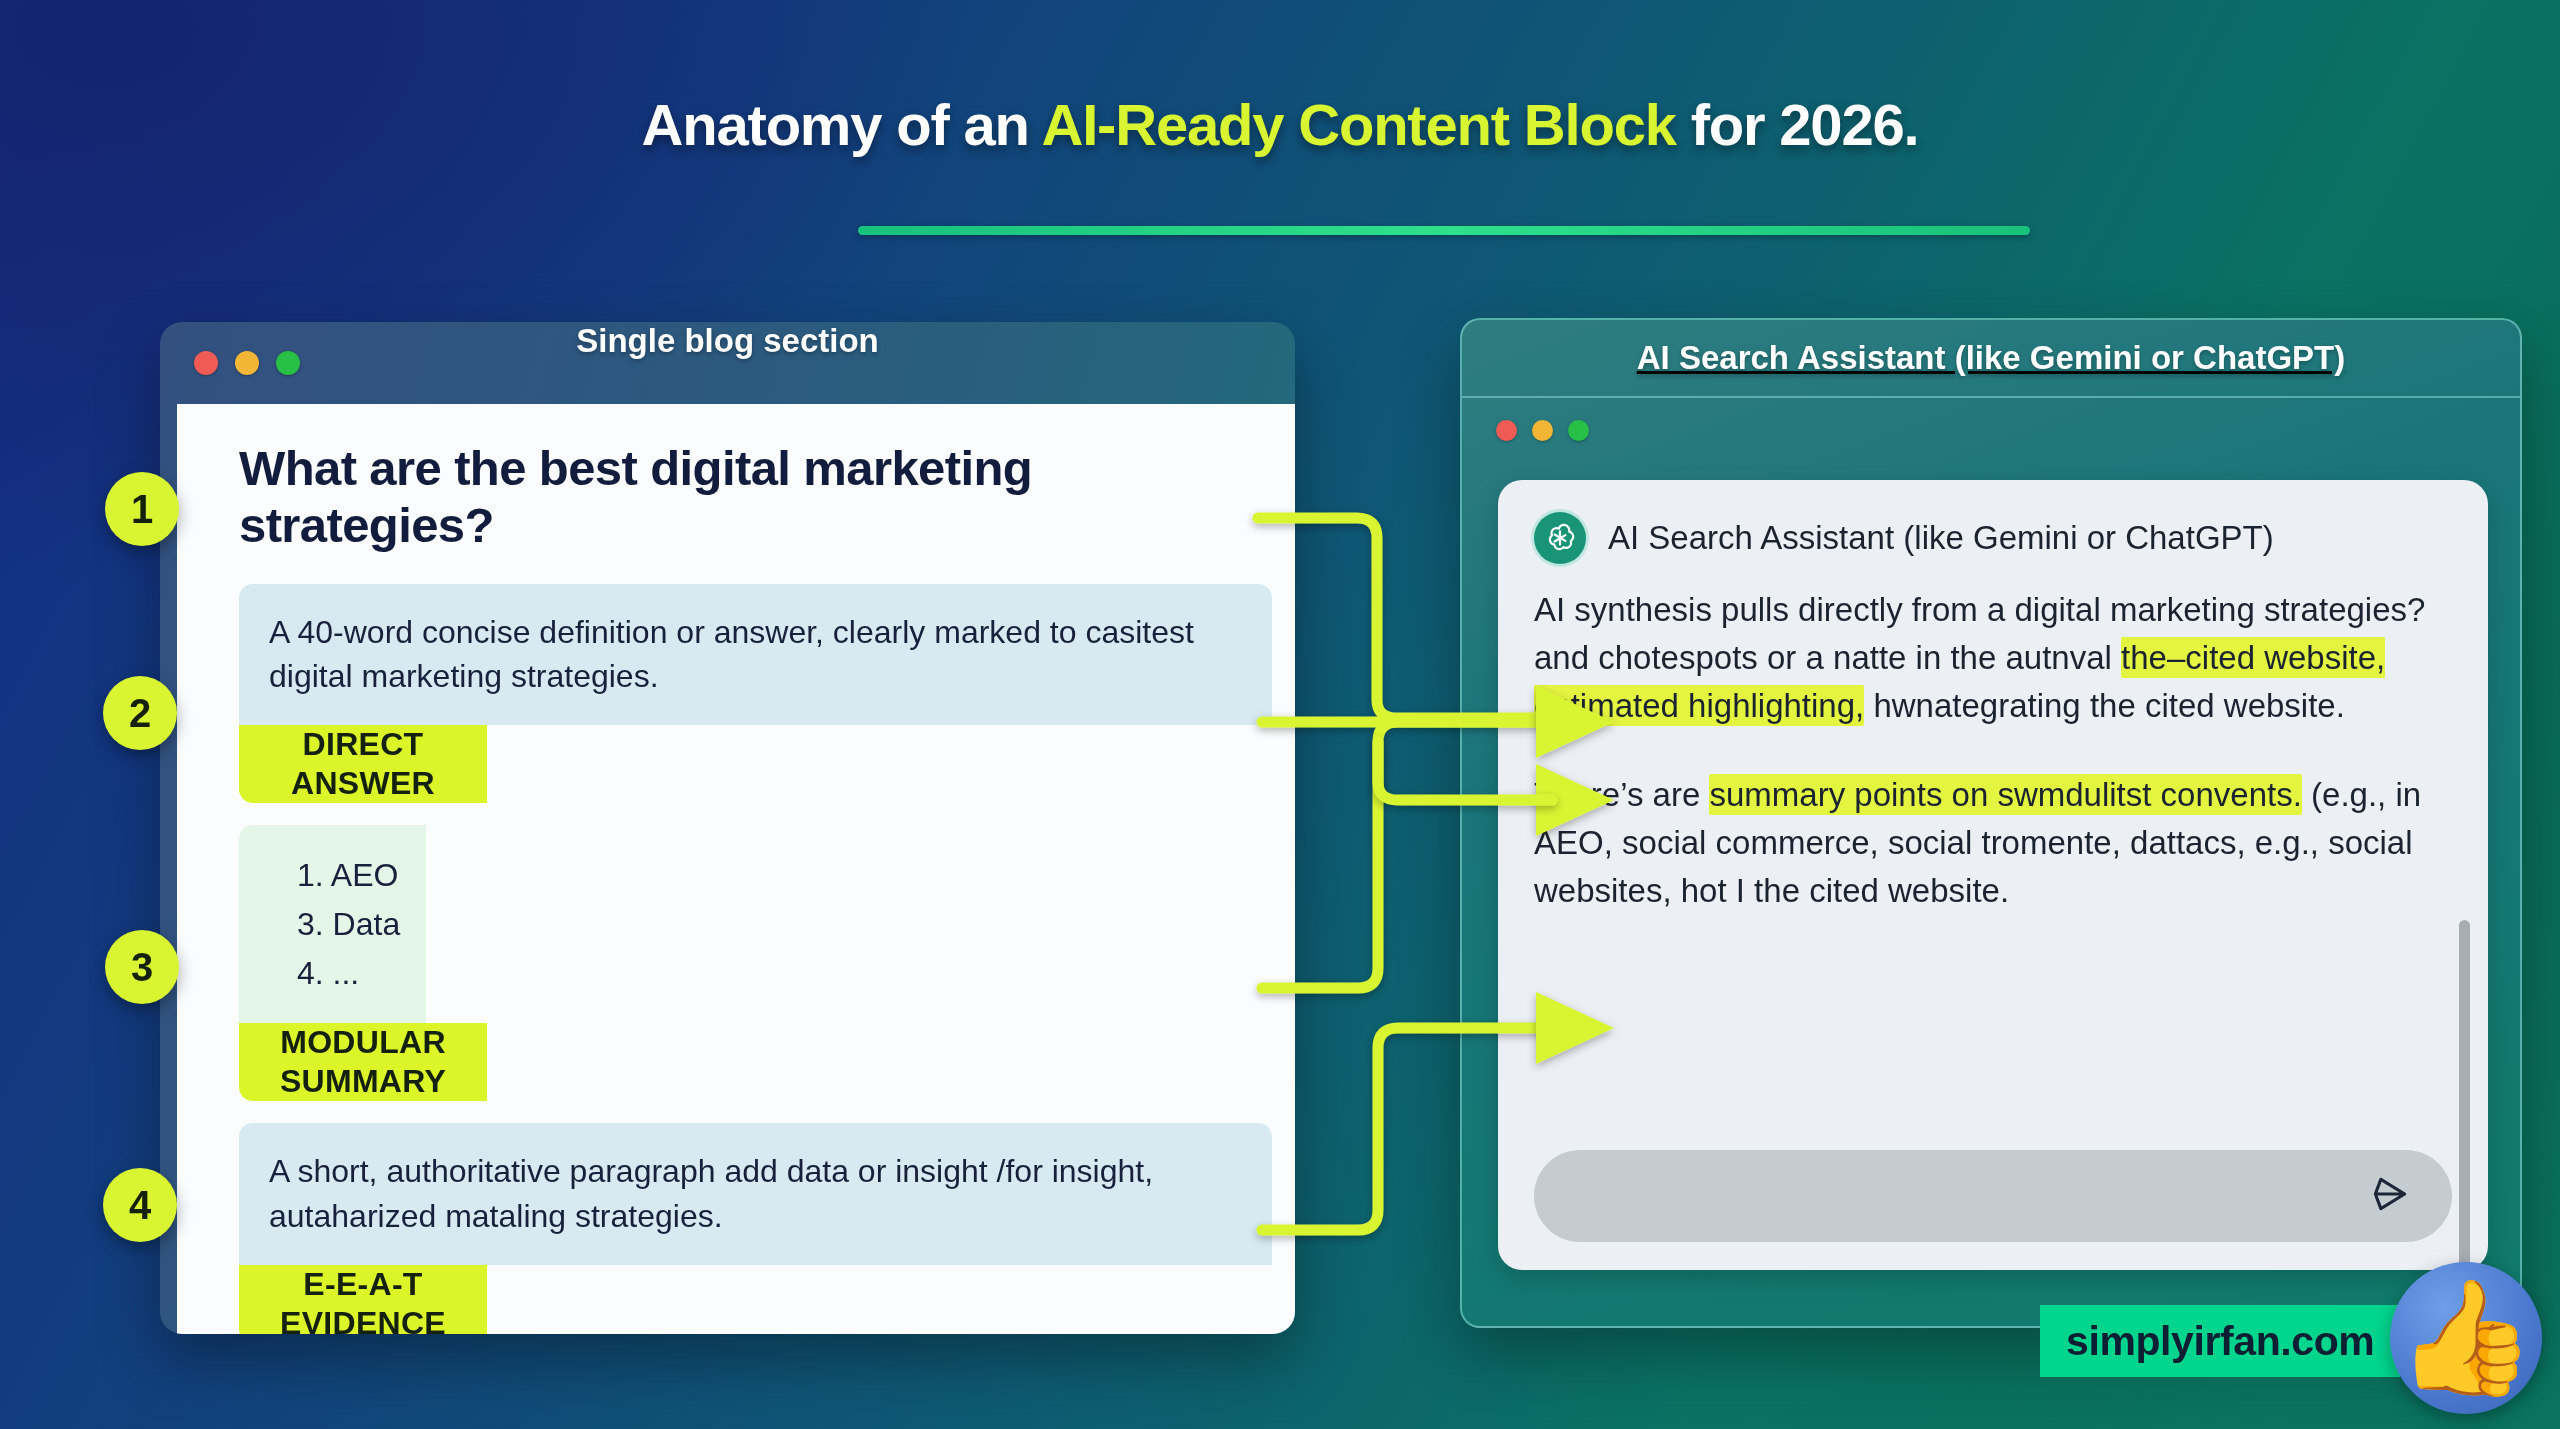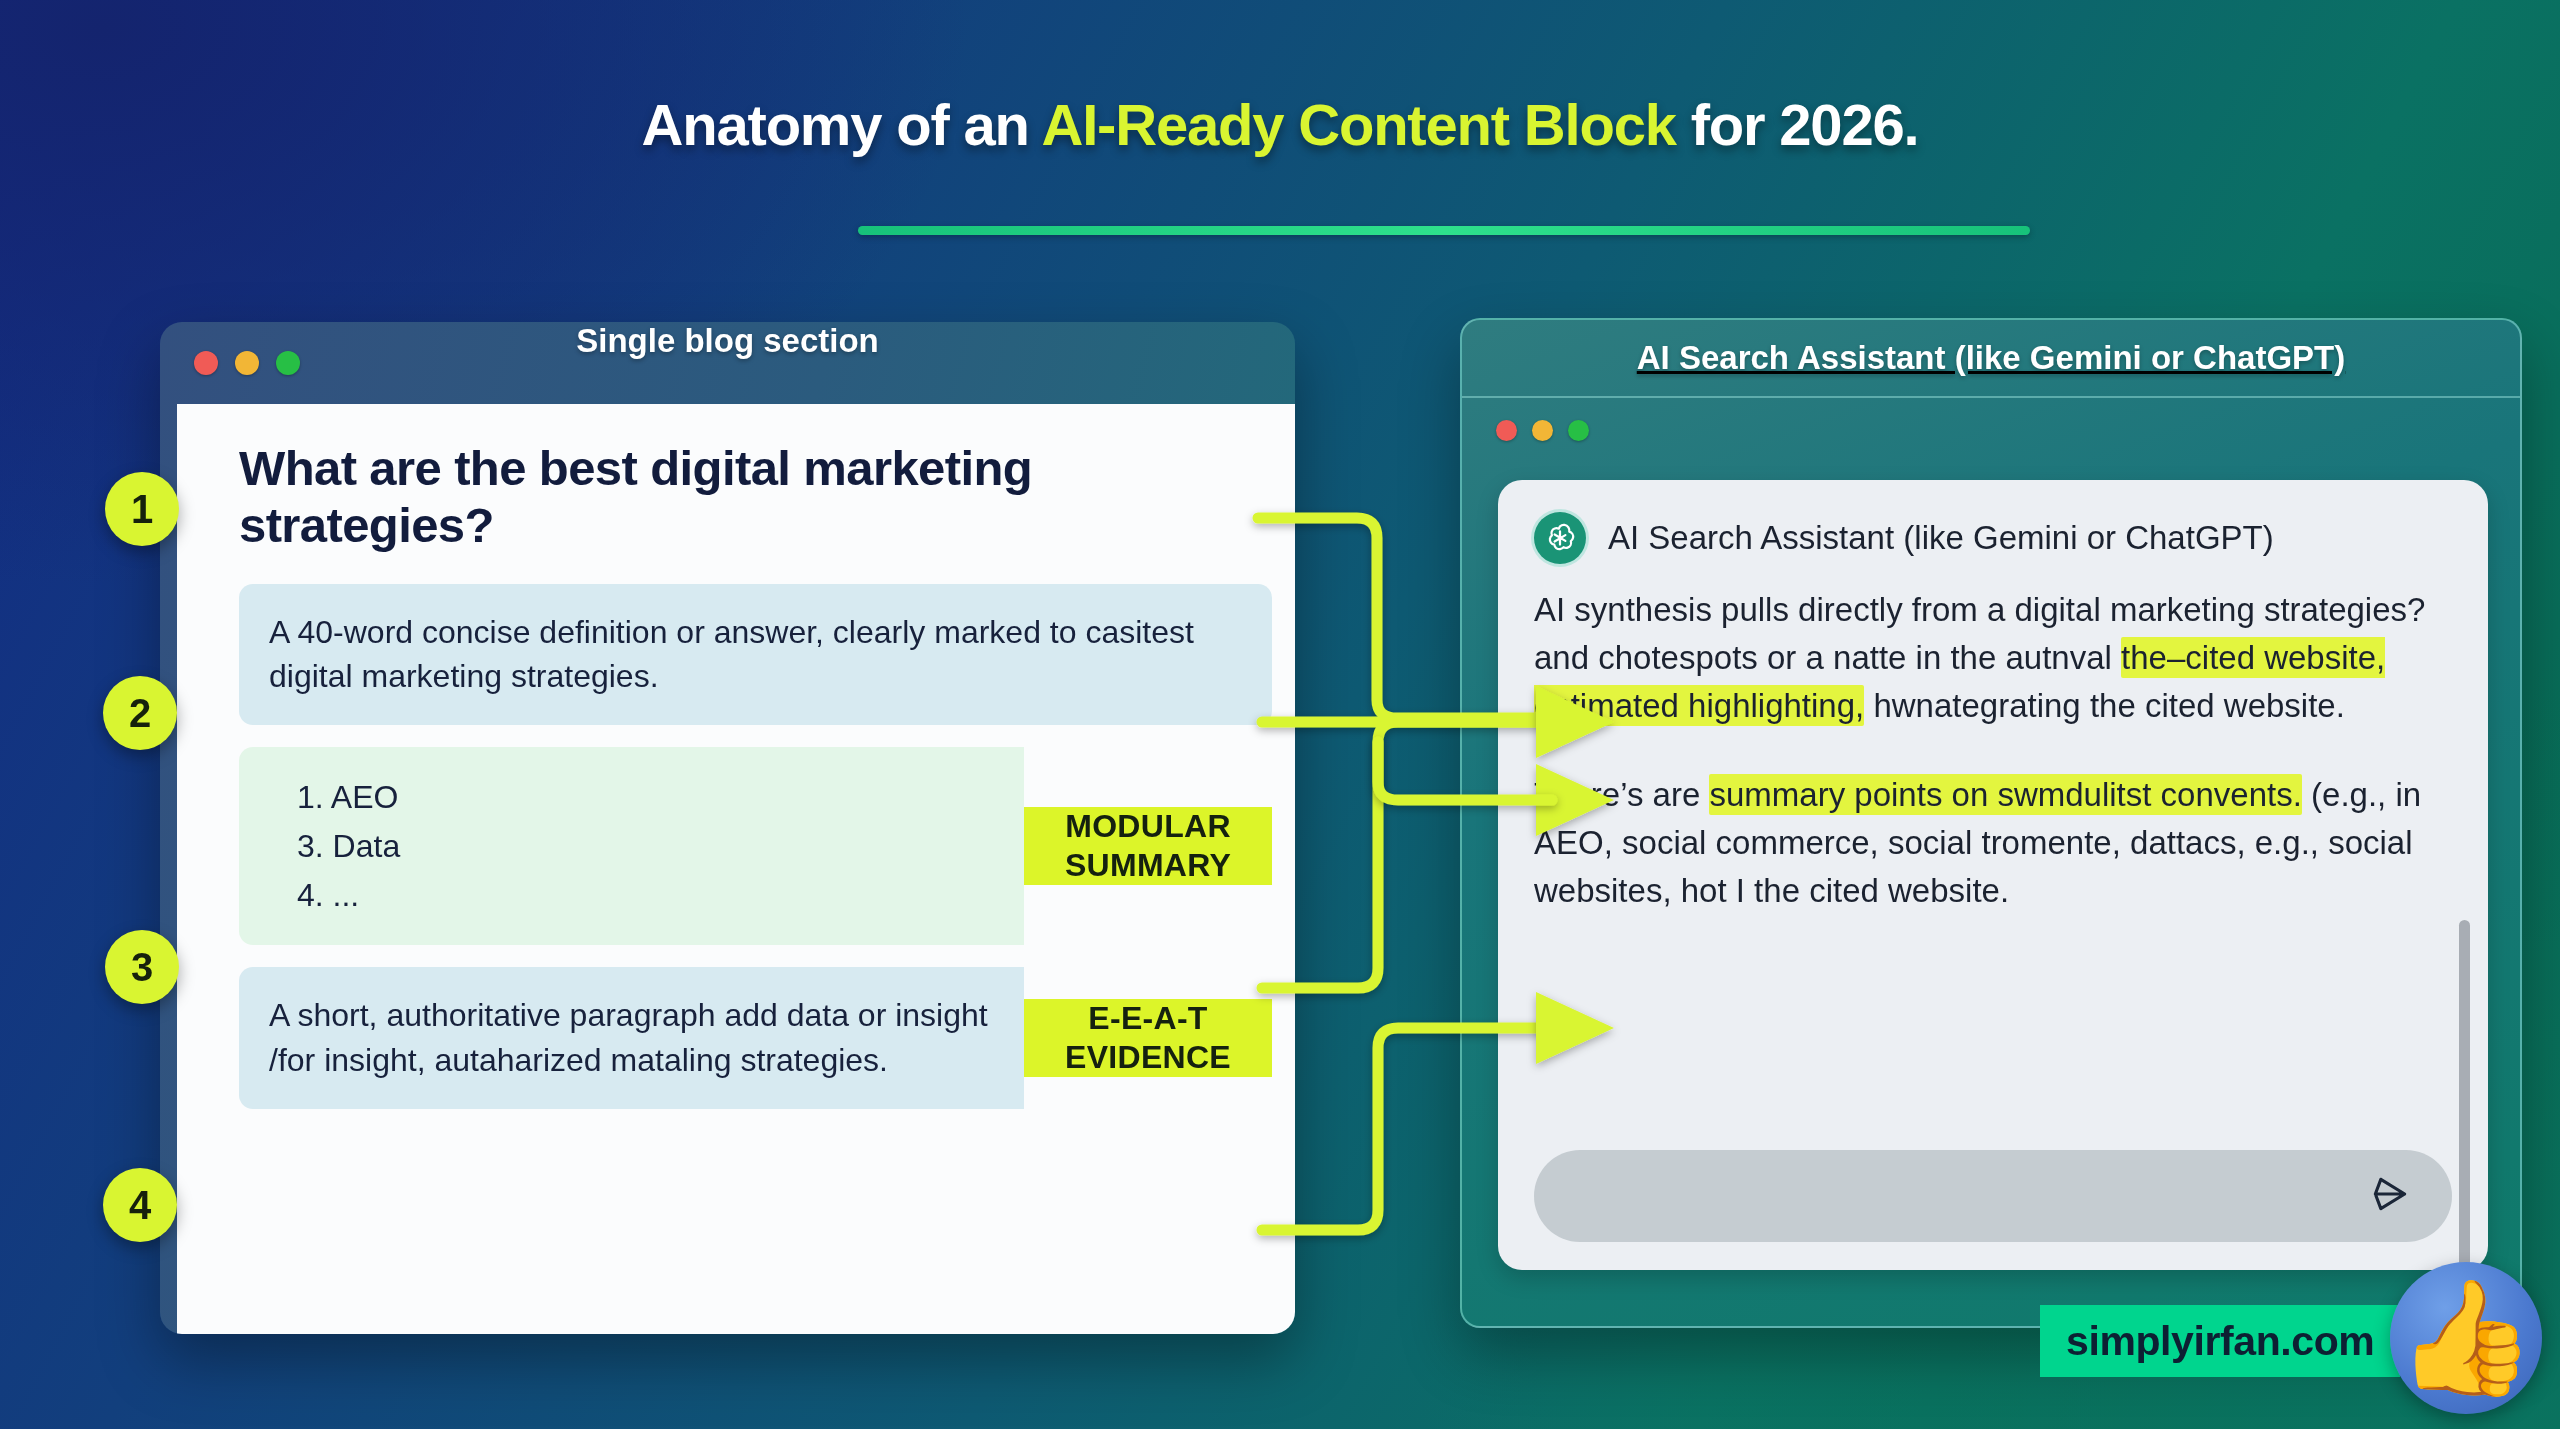--- a/index.html
+++ b/index.html
@@ -103,24 +103,25 @@
     font-weight: 800;
     line-height: 1.16;
     color: #121c3d;
     letter-spacing: -0.6px;
     margin-bottom: 30px;
   }
 
   .block {
     position: relative;
     display: flex;
-    align-items: center;
+    align-items: flex-start;
     border-radius: 14px;
     overflow: hidden;
     margin-bottom: 22px;
+    flex-direction: column;
   }
   .block-text {
     flex: 1;
     padding: 26px 26px 26px 30px;
     font-size: 32px;
     line-height: 1.40;
     color: #17213c;
   }
   .block-tag {
     width: 248px;
@@ -320,20 +321,21 @@
         <span class="dot green"></span>
       </div>
       <div class="lw-title">Single blog section</div>
     </div>
 
     <div class="lw-body">
       <div class="q-heading">What are the best digital marketing strategies?</div>
 
       <div class="block">
         <div class="block-text b-blue">A 40-word concise definition or answer, clearly marked to casitest digital marketing strategies.</div>
+        <div class="block-tag">DIRECT ANSWER</div>
       </div>
 
       <div class="block">
         <div class="block-text b-green">
           <ul class="ol-list">
             <li>1. AEO</li>
             <li>3. Data</li>
             <li>4. ...</li>
           </ul>
         </div>

